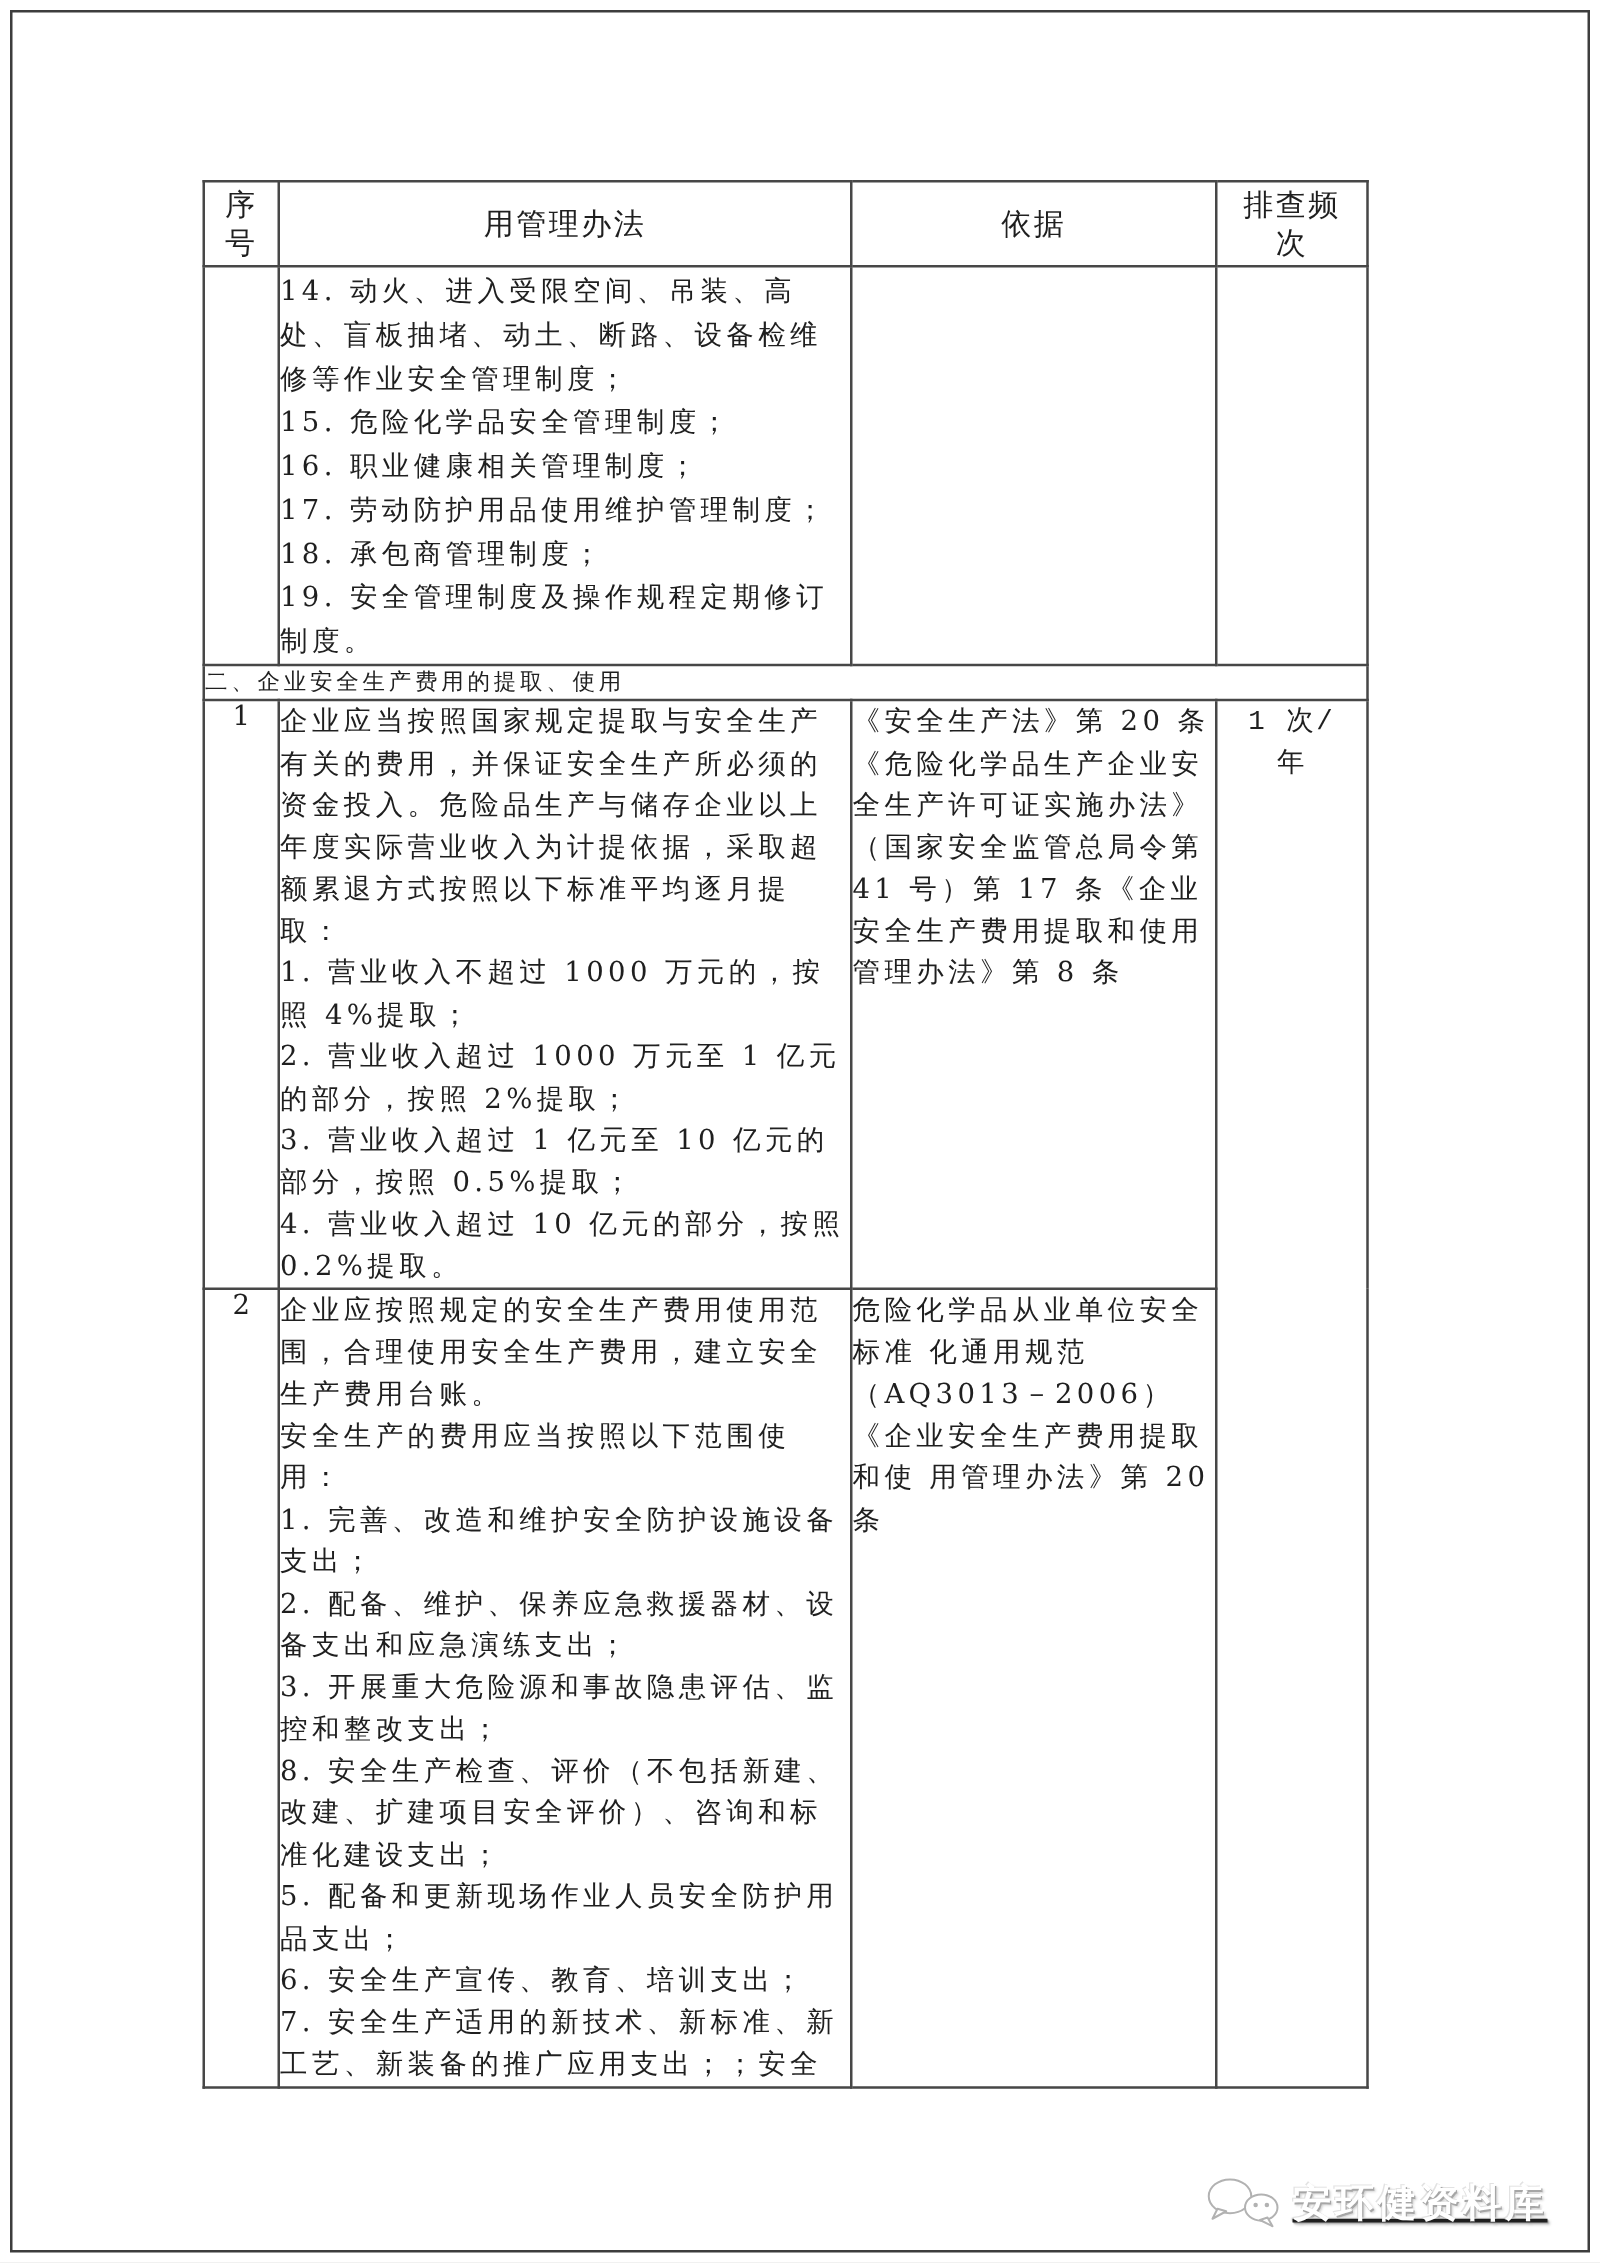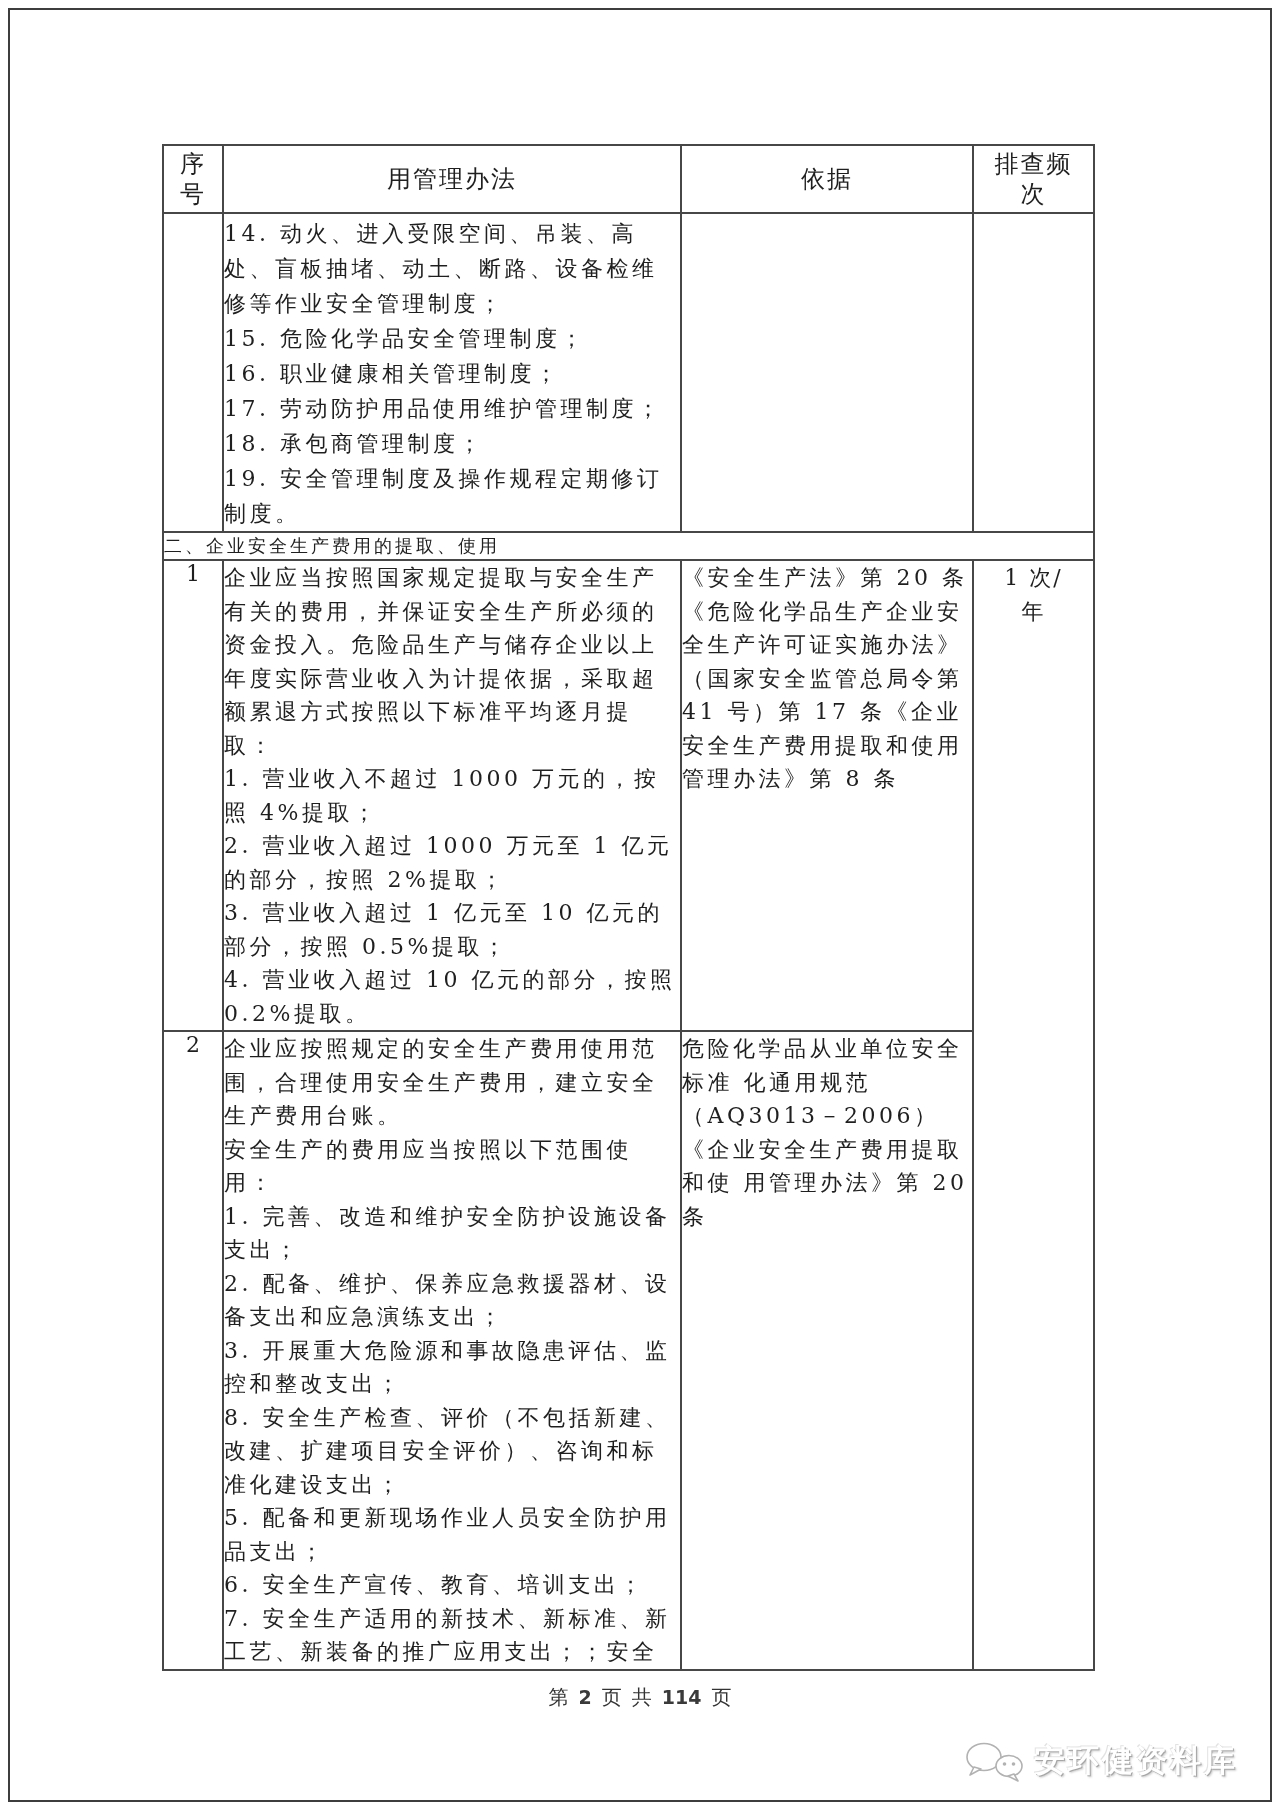--- a/index.html
+++ b/index.html
@@ -58,20 +58,21 @@
   td.c-basis{
     padding:3px 6px 0 10px;
     letter-spacing:3.5px;
     line-height:33.5px;
   }
   td.c-freq{
     text-align:center;
     padding-top:4px;
     letter-spacing:2px;
     line-height:34px;
+    font-family:Liberation Mono, monospace;
   }
   td.c-section{
     vertical-align:middle;
     padding-left:8px;
     letter-spacing:3px;
     font-size:18px;
     line-height:26px;
   }
   .footer{
     position:absolute;
@@ -86,22 +87,23 @@
     font-family:"DejaVu Sans","Liberation Sans",sans-serif;
     font-size:19px;
     font-weight:600;
     color:#3a3a3a;
   }
   .watermark{
     position:absolute;
     top:1740px;
     right:42px;
     display:flex;
-    align-items:flex-start;
+    align-items:flex-end;
     gap:8px;
+    text-decoration:underline;
   }
   .watermark-text{
     font-family:"DejaVu Sans","Liberation Sans",sans-serif;
     font-size:31px;
     font-weight:bold;
     letter-spacing:3px;
     color:#ffffff;
     text-shadow:1px 1px 0 #a6a6a6, 2px 2px 2px #cfcfcf, -1px -1px 0 #e2e2e2;
   }
   .wm-icon{display:block;}
@@ -166,23 +168,20 @@
 3. 开展重大危险源和事故隐患评估、监控和整改支出；
 8. 安全生产检查、评价（不包括新建、改建、扩建项目安全评价）、咨询和标准化建设支出；
 5. 配备和更新现场作业人员安全防护用品支出；
 6. 安全生产宣传、教育、培训支出；
 7. 安全生产适用的新技术、新标准、新工艺、新装备的推广应用支出；；安全</td>
         <td class="c-basis">危险化学品从业单位安全标准 化通用规范（AQ3013－2006）《企业安全生产费用提取和使 用管理办法》第 20 条</td>
       </tr>
     </tbody>
   </table>
 
-  <div class="footer">
-    <span>第</span><span class="num">2</span><span>页</span><span>共</span><span class="num">114</span><span>页</span>
-  </div>
 
   <div class="watermark">
     <svg class="wm-icon" width="64" height="44" viewBox="0 0 64 44">
       <g fill="#ffffff" stroke="#b2b2b2" stroke-width="1.6">
         <ellipse cx="22" cy="17" rx="17" ry="13.5"></ellipse>
         <path d="M12 27 L8 35 L19 29 Z" stroke-linejoin="round"></path>
         <ellipse cx="47" cy="26" rx="13" ry="10.5"></ellipse>
         <path d="M52 34 L56 41 L46 36 Z" stroke-linejoin="round"></path>
       </g>
       <g fill="#b2b2b2" stroke="none">

